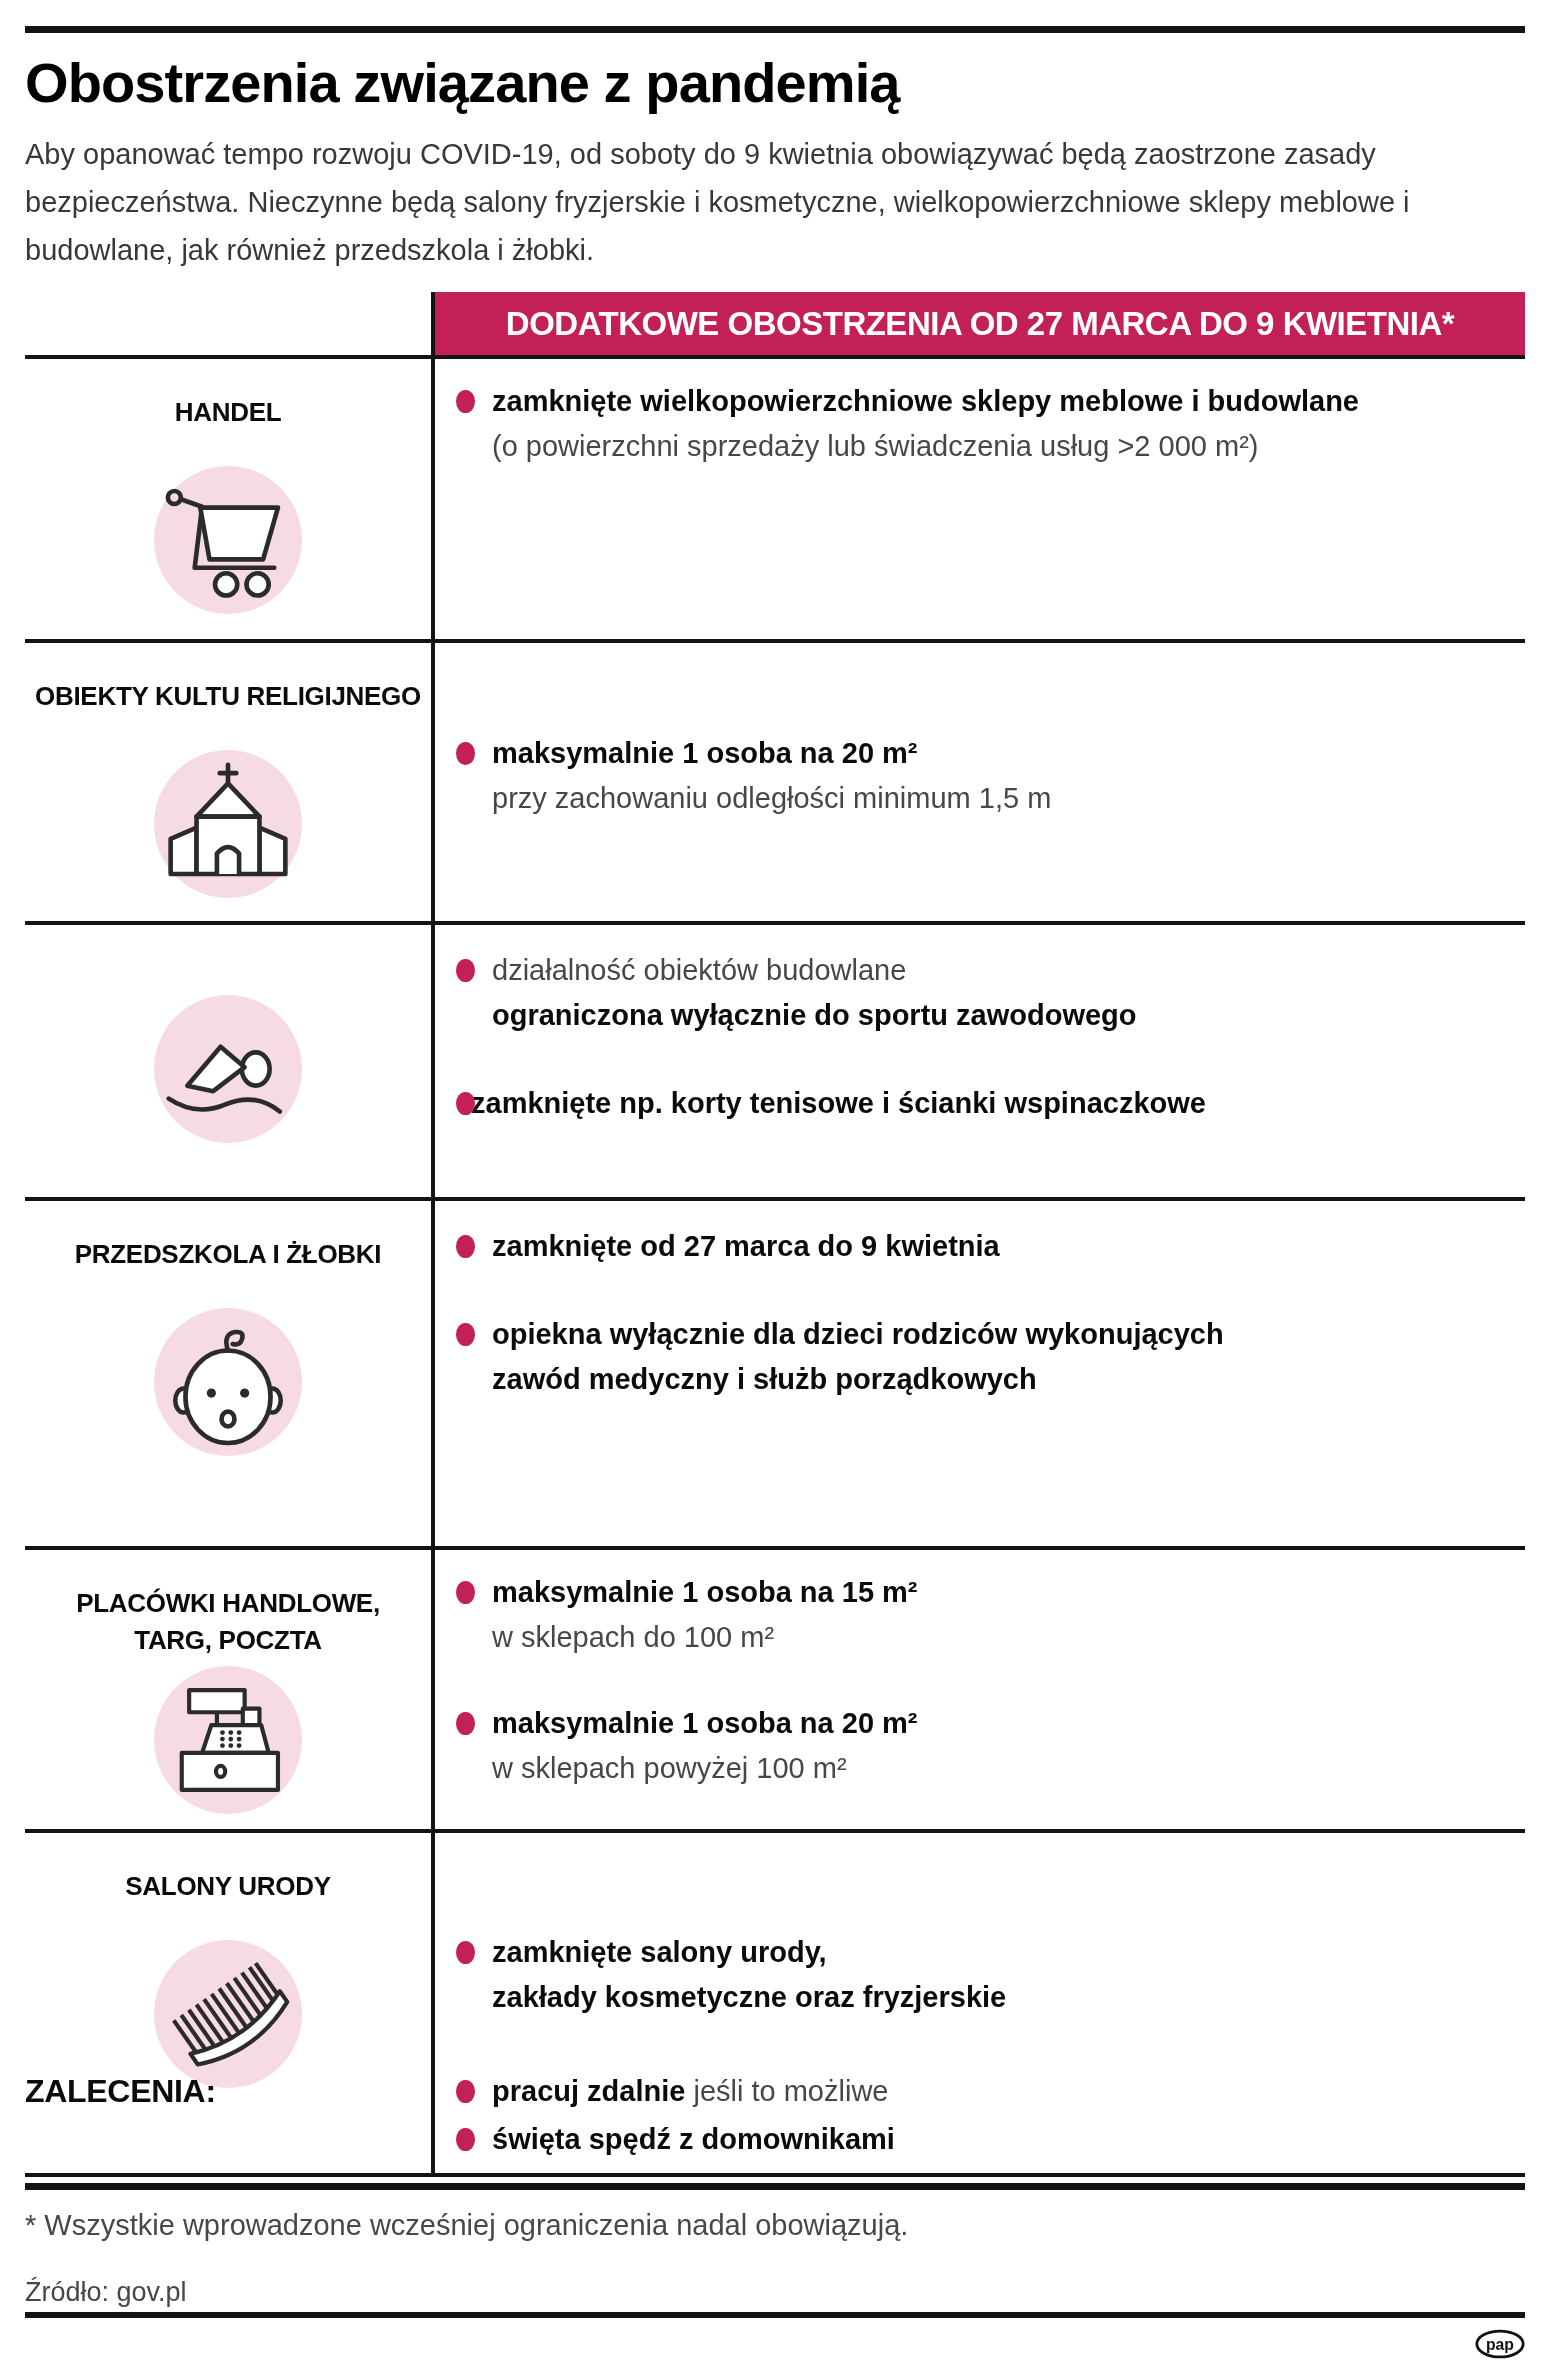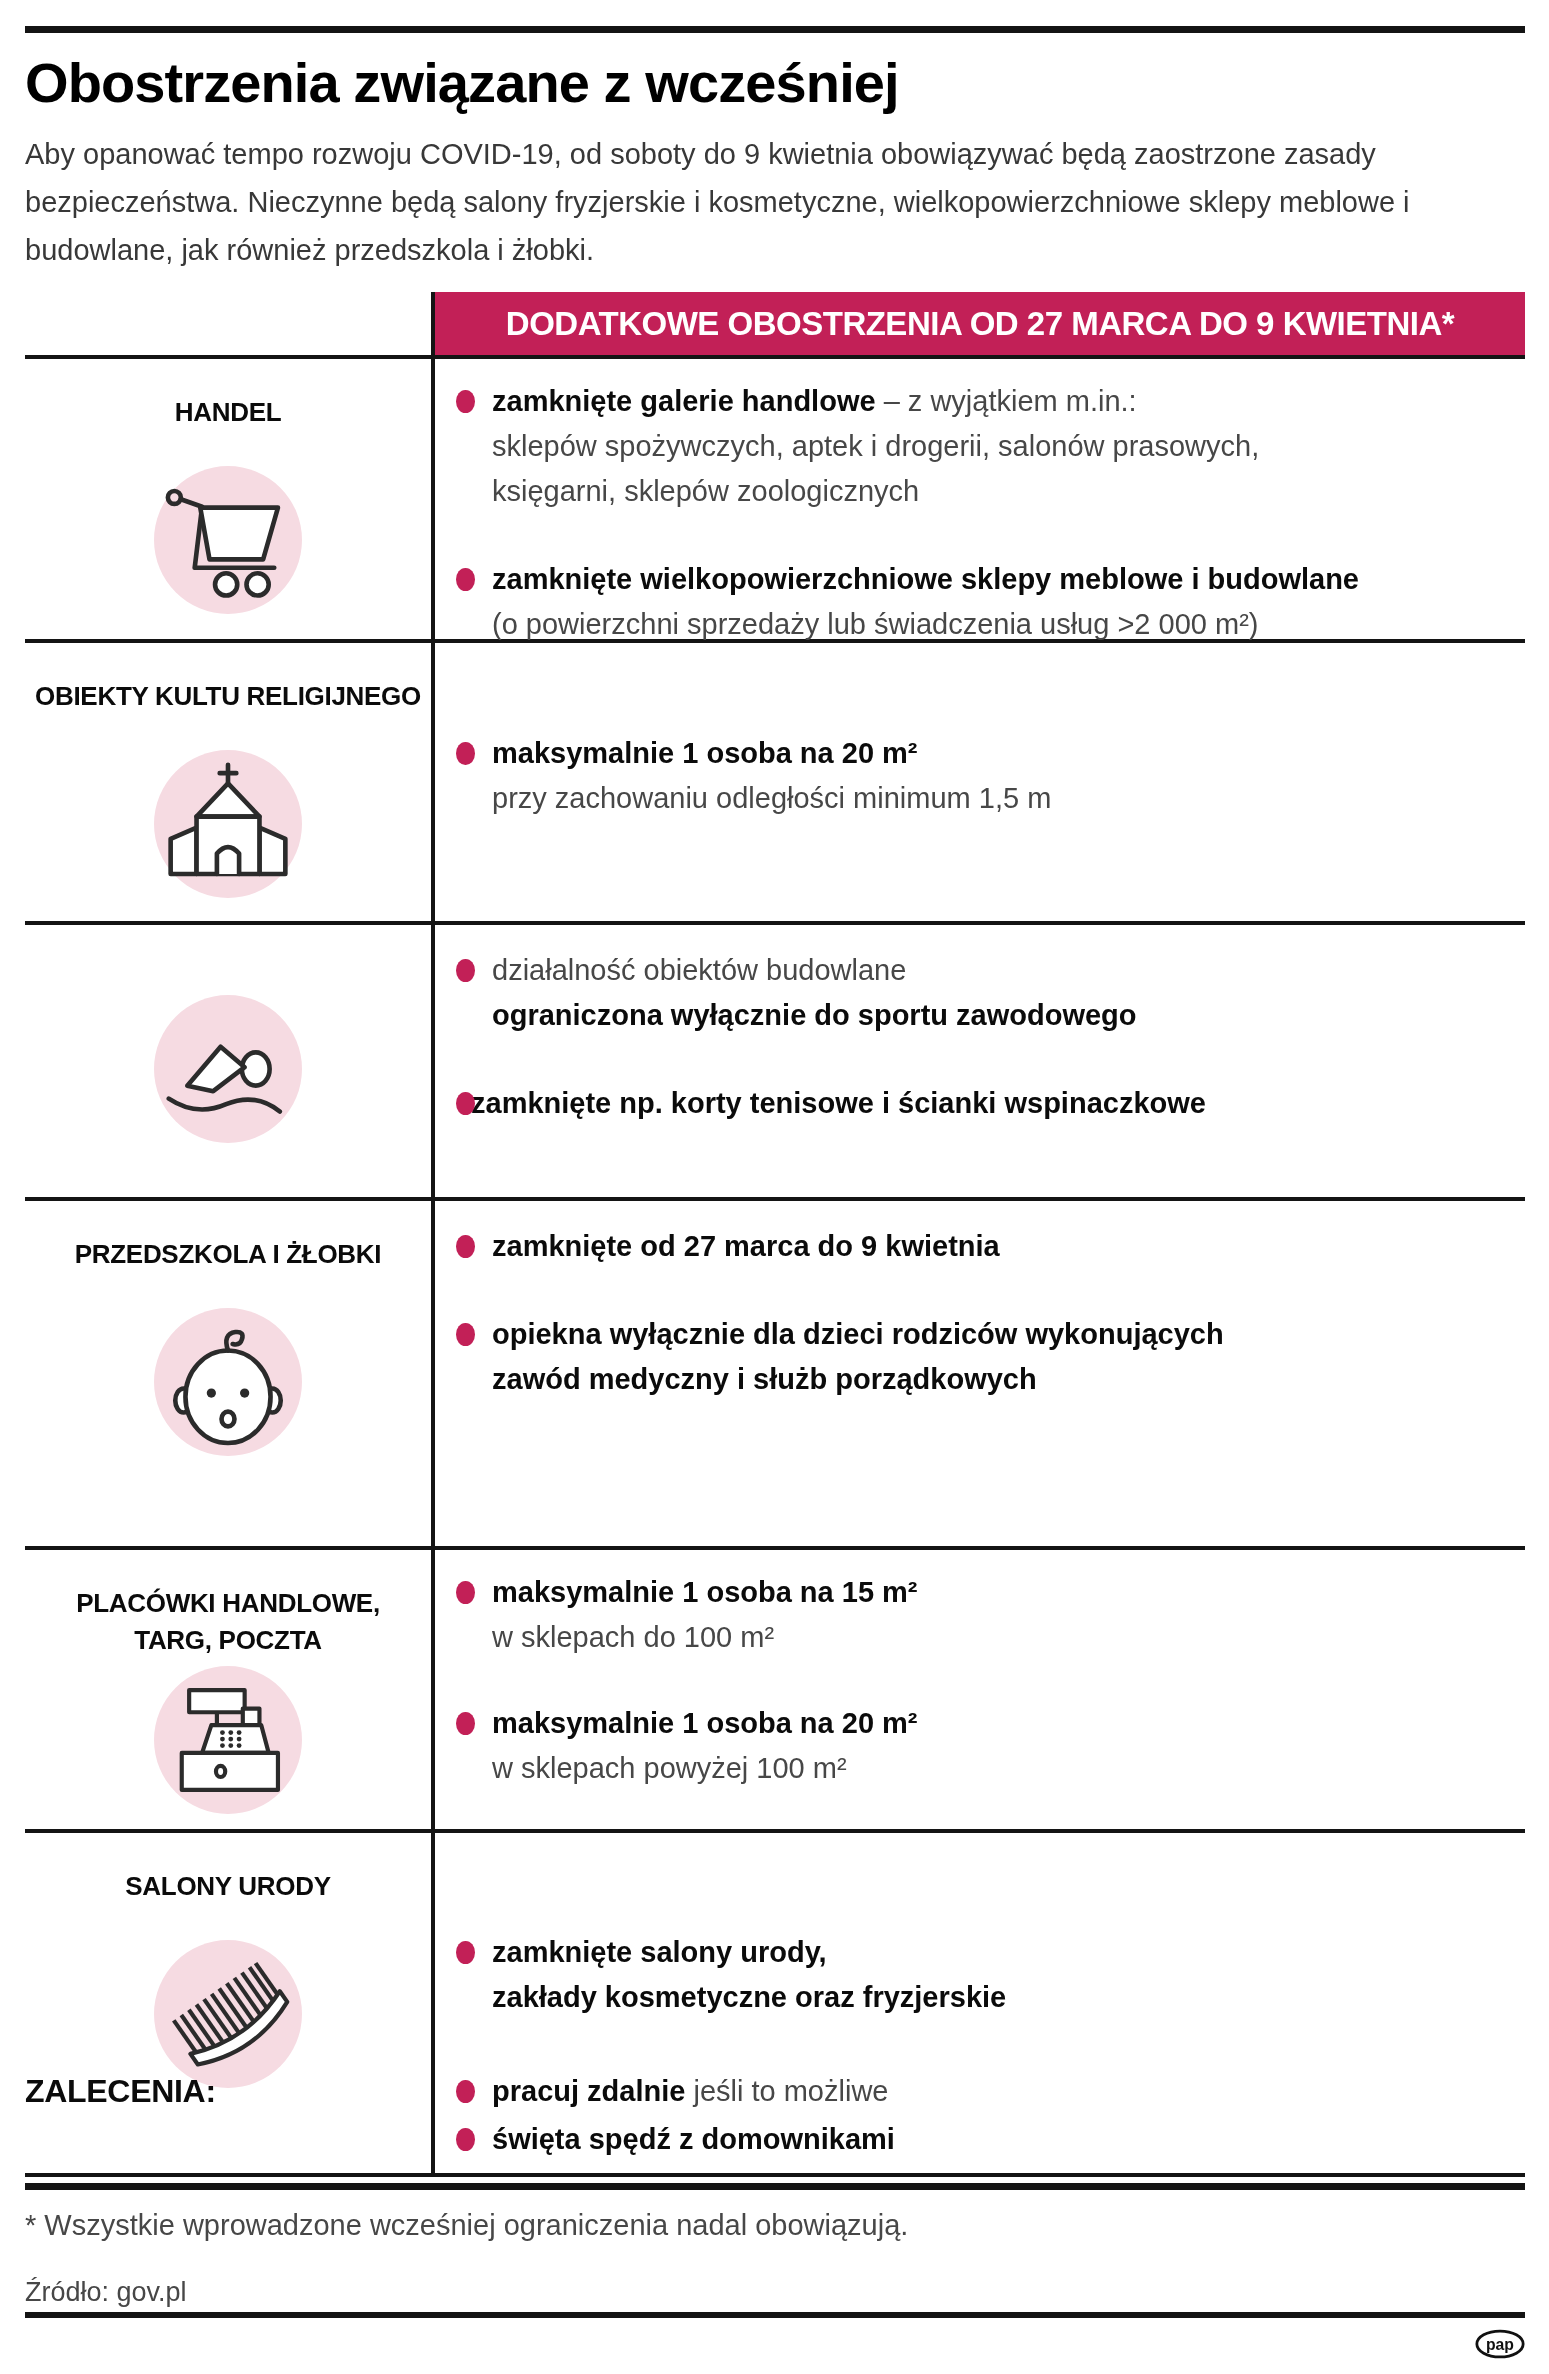--- a/index.html
+++ b/index.html
@@ -131,21 +131,21 @@
   svg .stroke{fill:none;stroke:#2b2b2b;stroke-width:5;stroke-linejoin:round;stroke-linecap:round;}
   svg .wfill{fill:#ffffff;}
 </style>
 </head>
 <body>
 
 <div class="page">
 
   <div class="rule top"></div>
 
-  <h1 class="title">Obostrzenia związane z wcześniej</h1>
+  <h1 class="title">Obostrzenia związane z pandemią</h1>
   <p class="intro">Aby opanować tempo rozwoju COVID-19, od soboty do 9 kwietnia obowiązywać będą zaostrzone zasady bezpieczeństwa. Nieczynne będą salony fryzjerskie i kosmetyczne, wielkopowierzchniowe sklepy meblowe i budowlane, jak również przedszkola i żłobki.</p>
 
   <div class="tbl">
 
     <div class="trow thead">
       <div class="lcell"></div>
       <div class="rcell bar">
         <span>DODATKOWE OBOSTRZENIA OD 27 MARCA DO 9 KWIETNIA*</span>
       </div>
     </div>
@@ -157,26 +157,20 @@
           <svg width="148" height="148" viewBox="0 0 160 160">
             <circle class="stroke" cx="22" cy="34" r="7"></circle>
             <path class="stroke" d="M29 36 L52 44 L44 110 L130 110"></path>
             <path class="stroke wfill" d="M50 45 H134 L118 101 H60 Z"></path>
             <circle class="stroke wfill" cx="78" cy="128" r="12"></circle>
             <circle class="stroke wfill" cx="112" cy="128" r="12"></circle>
           </svg>
         </div>
       </div>
       <div class="rcell">
-        <div class="item">
-          <span class="dot"></span>
-          <div><span class="b">zamknięte galerie handlowe</span><span class="n"> – z wyjątkiem m.in.:</span></div>
-          <div><span class="n">sklepów spożywczych, aptek i drogerii, salonów prasowych,</span></div>
-          <div><span class="n">księgarni, sklepów zoologicznych</span></div>
-        </div>
         <div class="item">
           <span class="dot"></span>
           <div><span class="b">zamknięte wielkopowierzchniowe sklepy meblowe i budowlane</span></div>
           <div><span class="n">(o powierzchni sprzedaży lub świadczenia usług &gt;2 000 m²)</span></div>
         </div>
       </div>
     </div>
 
     <div class="trow r2">
       <div class="lcell">

